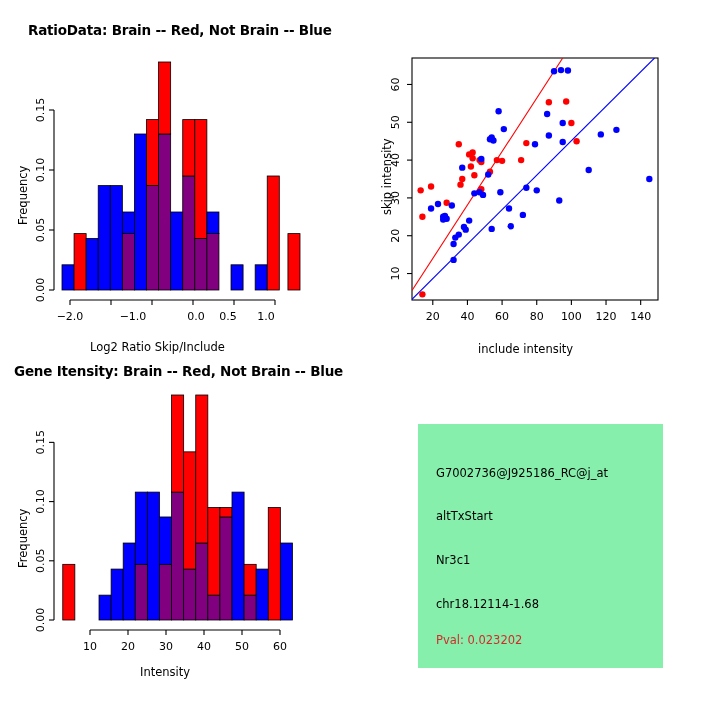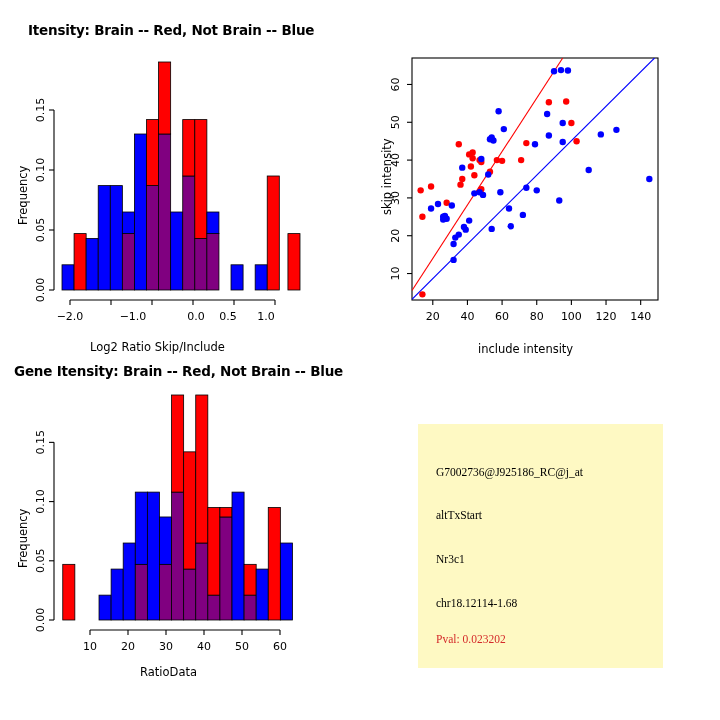--- a/index.html
+++ b/index.html
@@ -4,30 +4,30 @@
 <style>
   html,body{margin:0;padding:0;background:#ffffff;}
   body{width:720px;height:720px;position:relative;overflow:hidden;
        font-family:"DejaVu Sans","Liberation Sans",sans-serif;color:#000;}
   .panel{position:absolute;}
   .ttl{position:absolute;font-weight:bold;font-size:13.5px;white-space:nowrap;
        letter-spacing:-0.2px;}
   .axlab{position:absolute;font-size:11.5px;white-space:nowrap;}
   .vrot{transform:rotate(-90deg);transform-origin:0 0;}
   svg{display:block;overflow:visible;}
-  .info-box{position:absolute;background:#fef9c3;font-family:Liberation Serif, serif;}
+  .info-box{position:absolute;background:#86efac;}
   .info-line{position:absolute;font-size:11.5px;white-space:nowrap;color:#000;}
   .info-pval{color:#d42a2a;}
 </style>
 </head>
 <body>
 
 <div class="panel" style="left:0;top:0;width:360px;height:360px;">
 
-  <div class="ttl" style="left:28px;top:22px;">Itensity: Brain -- Red, Not Brain -- Blue</div>
+  <div class="ttl" style="left:28px;top:22px;">RatioData: Brain -- Red, Not Brain -- Blue</div>
 
   <div class="axlab vrot" style="left:16px;top:225px;">Frequency</div>
 
   <div class="axlab" style="left:90px;top:340px;">Log2 Ratio Skip/Include</div>
 
   <svg id="svg-ratio" width="360" height="360" style="position:absolute;left:0;top:0;">
       <g>
         <rect x="62" y="264.8" width="12.072463768115924" height="25.19999999999999" fill="#0000FF" stroke="#000" stroke-width="0.8"></rect>
         <rect x="74.07246376811597" y="233.6" width="12.072463768115938" height="56.400000000000006" fill="#FF0000" stroke="#000" stroke-width="0.8"></rect>
         <rect x="86.14492753623189" y="238.4" width="12.072463768115952" height="51.599999999999994" fill="#0000FF" stroke="#000" stroke-width="0.8"></rect>
@@ -193,21 +193,21 @@
       <text x="39" y="84.46875" font-size="11" font-family="&quot;DejaVu Sans&quot;,&quot;Liberation Sans&quot;,sans-serif" fill="#000" text-anchor="middle" transform="rotate(-90 39 84.46875)">60</text>
     </svg>
 </div>
 
 <div class="panel" style="left:0;top:340px;width:360px;height:360px;">
 
   <div class="ttl" style="left:14px;top:23px;">Gene Itensity: Brain -- Red, Not Brain -- Blue</div>
 
   <div class="axlab vrot" style="left:16px;top:228px;">Frequency</div>
 
-  <div class="axlab" style="left:140px;top:325px;">RatioData</div>
+  <div class="axlab" style="left:140px;top:325px;">Intensity</div>
 
   <svg id="svg-gene" width="360" height="360" style="position:absolute;left:0;top:0;">
       <g>
         <rect x="62.75555555555555" y="224.3421052631579" width="12.088888888888896" height="55.65789473684211" fill="#FF0000" stroke="#000" stroke-width="0.8"></rect>
         <rect x="99.02222222222223" y="255.1315789473684" width="12.088888888888889" height="24.86842105263159" fill="#0000FF" stroke="#000" stroke-width="0.8"></rect>
         <rect x="111.11111111111111" y="229.07894736842104" width="12.088888888888874" height="50.92105263157896" fill="#0000FF" stroke="#000" stroke-width="0.8"></rect>
         <rect x="123.19999999999999" y="203.0263157894737" width="12.088888888888903" height="76.9736842105263" fill="#0000FF" stroke="#000" stroke-width="0.8"></rect>
         <rect x="135.2888888888889" y="224.3421052631579" width="12.088888888888874" height="55.65789473684211" fill="#800080" stroke="#000" stroke-width="0.8"></rect>
         <rect x="135.2888888888889" y="152.10526315789474" width="12.088888888888874" height="72.23684210526315" fill="#0000FF" stroke="#000" stroke-width="0.8"></rect>
         <rect x="147.3777777777778" y="152.10526315789474" width="12.088888888888874" height="127.89473684210526" fill="#0000FF" stroke="#000" stroke-width="0.8"></rect>

